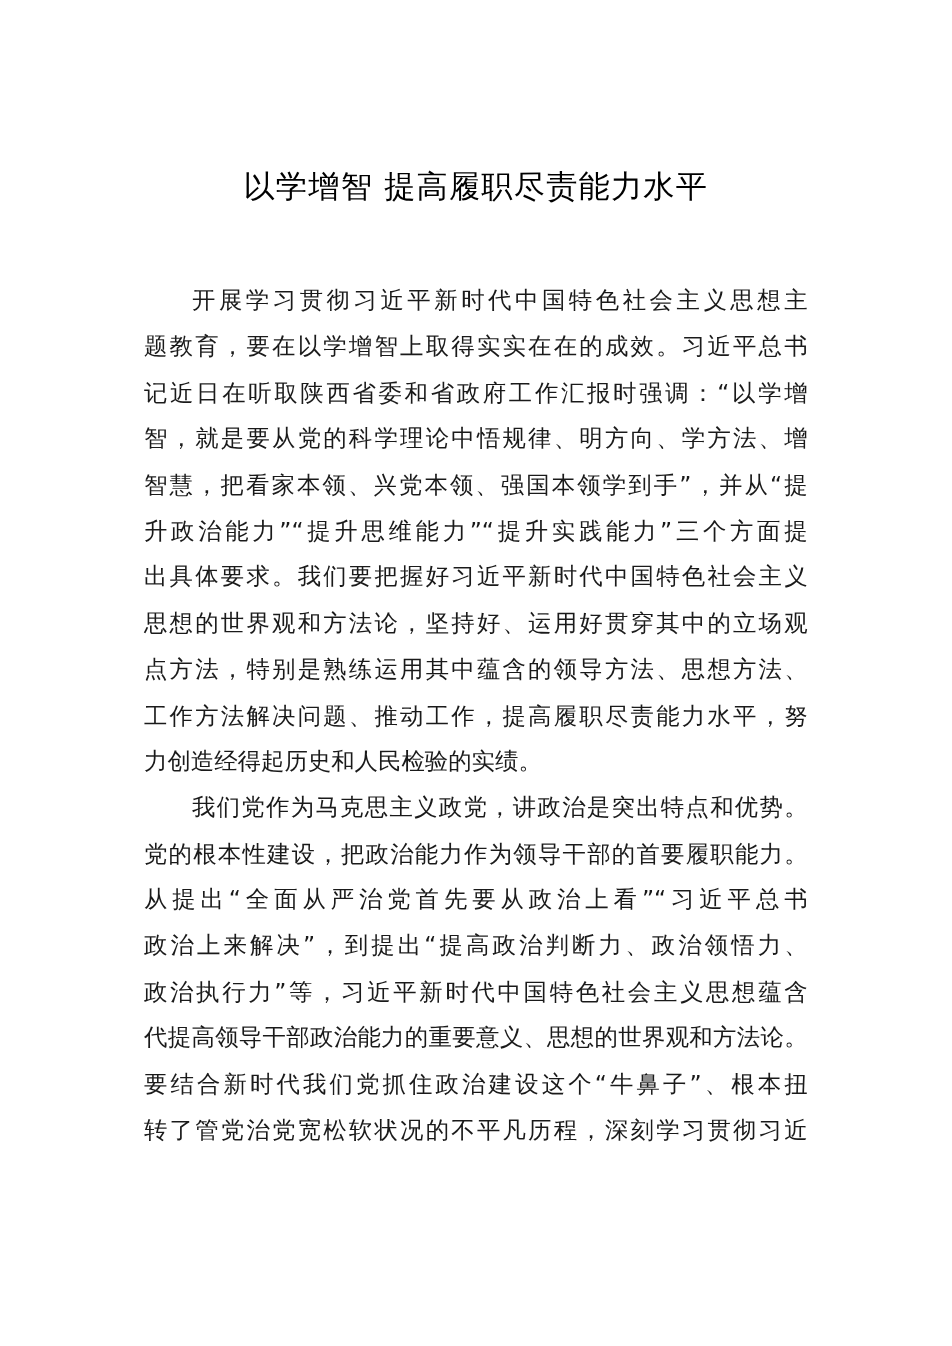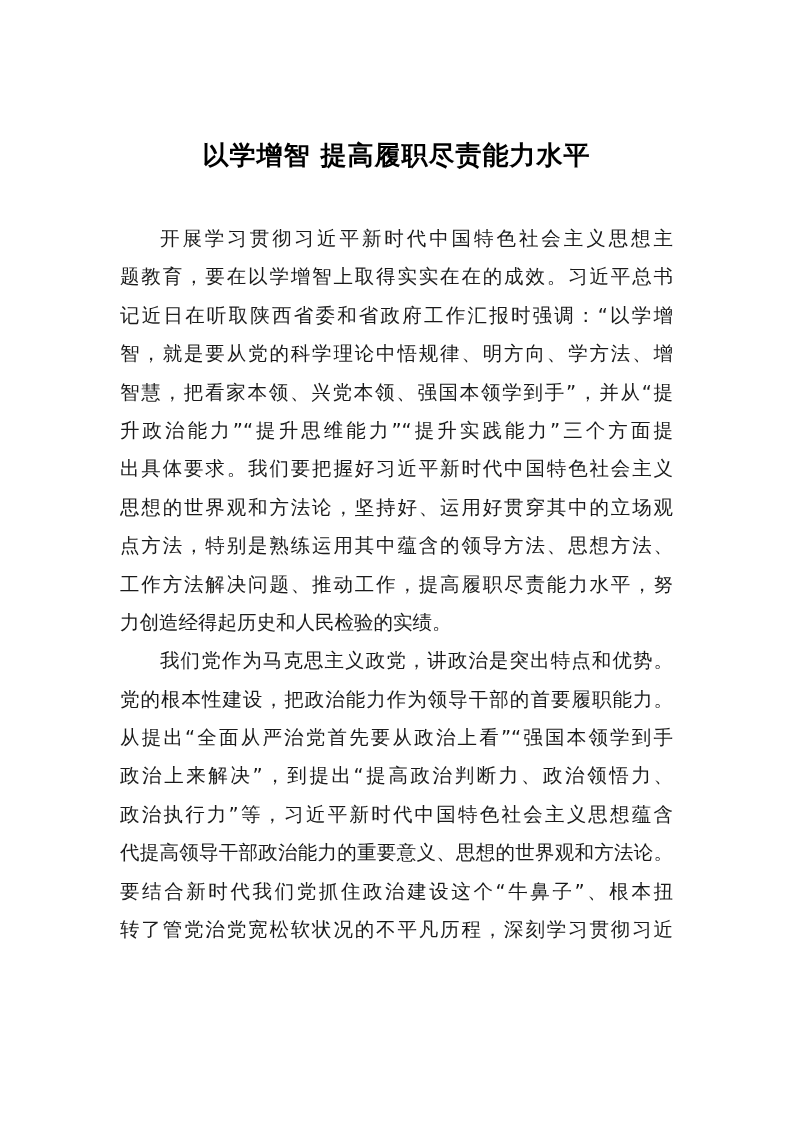--- a/index.html
+++ b/index.html
@@ -1,18 +1,18 @@
 <!DOCTYPE html>
 <html><head>
 <meta charset="utf-8">
 <style>
   html, body { margin: 0; padding: 0; background: #ffffff; }
   body { width: 793px; height: 1122px; position: relative; overflow: hidden; font-family: "DejaVu Sans", "Liberation Sans", sans-serif; color: #111; }
-  .title { position: absolute; top: 138px; left: 0; width: 793px; text-align: center; font-size: 26px; letter-spacing: 1px; color: #000; font-weight: bold; }
-  .body-text { position: absolute; left: 120px; top: 220px; width: 553px; }
+  .title { position: absolute; top: 138px; left: 0; width: 793px; text-align: center; font-size: 26px; letter-spacing: 1px; color: #000; }
+  .body-text { position: absolute; left: 120px; top: 232px; width: 553px; }
   .line { height: 38.4px; line-height: 38.4px; font-size: 19.5px; text-align: justify; text-align-last: justify; white-space: nowrap; overflow: visible; color: #1a1a1a; }
   .line.last { text-align-last: left; }
   .line.indent { padding-left: 40px; }
 </style>
 </head>
 <body>
 
 <div class="title">以学增智  提高履职尽责能力水平</div>
 
 <div class="body-text">
@@ -22,19 +22,19 @@
   <div class="line">智，就是要从党的科学理论中悟规律、明方向、学方法、增</div>
   <div class="line">智慧，把看家本领、兴党本领、强国本领学到手”，并从“提</div>
   <div class="line">升政治能力”“提升思维能力”“提升实践能力”三个方面提</div>
   <div class="line">出具体要求。我们要把握好习近平新时代中国特色社会主义</div>
   <div class="line">思想的世界观和方法论，坚持好、运用好贯穿其中的立场观</div>
   <div class="line">点方法，特别是熟练运用其中蕴含的领导方法、思想方法、</div>
   <div class="line">工作方法解决问题、推动工作，提高履职尽责能力水平，努</div>
   <div class="line last">力创造经得起历史和人民检验的实绩。</div>
   <div class="line indent">我们党作为马克思主义政党，讲政治是突出特点和优势。</div>
   <div class="line">党的根本性建设，把政治能力作为领导干部的首要履职能力。</div>
-  <div class="line">从提出“全面从严治党首先要从政治上看”“强国本领学到手</div>
+  <div class="line">从提出“全面从严治党首先要从政治上看”“习近平总书</div>
   <div class="line">政治上来解决”，到提出“提高政治判断力、政治领悟力、</div>
   <div class="line">政治执行力”等，习近平新时代中国特色社会主义思想蕴含</div>
   <div class="line">代提高领导干部政治能力的重要意义、思想的世界观和方法论。</div>
   <div class="line">要结合新时代我们党抓住政治建设这个“牛鼻子”、根本扭</div>
   <div class="line">转了管党治党宽松软状况的不平凡历程，深刻学习贯彻习近</div>
 </div>
 
 </body></html>

